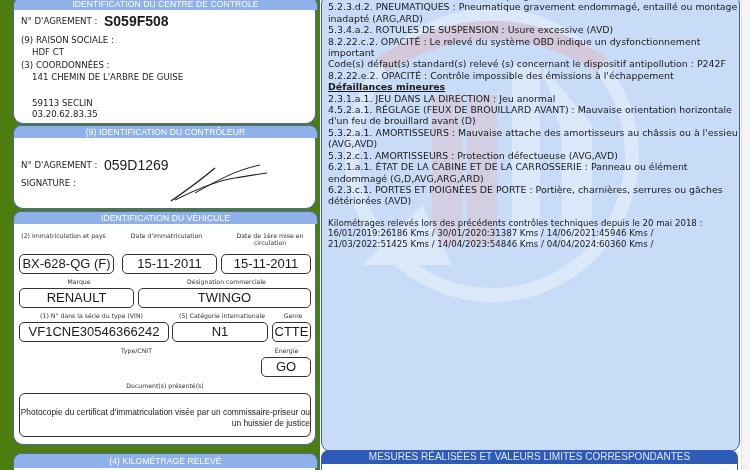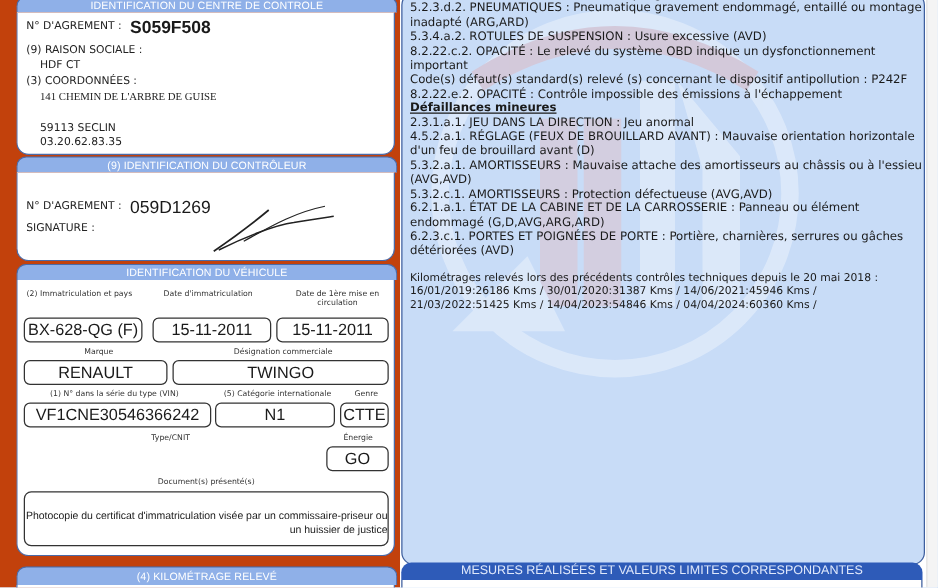--- a/index.html
+++ b/index.html
@@ -1,17 +1,17 @@
 <!DOCTYPE html>
 <html><head>
 <meta charset="utf-8">
 <style>
   html, body { margin:0; padding:0; }
   body { width:750px; height:470px; overflow:hidden; background:#ffffff; position:relative; font-family:"DejaVu Sans", sans-serif; color:#1a1a1a; }
-  .left { position:absolute; left:0; top:0; width:320px; height:470px; background:#c2410c; }
+  .left { position:absolute; left:0; top:0; width:320px; height:470px; background:#4d7c0f; }
   .right { position:absolute; left:321px; top:-6px; width:417px; height:456px; background:#c8dcf7; border:1.5px solid #3e5f9e; border-radius:10px; overflow:hidden; }
   .rstrip { position:absolute; left:741px; top:0; width:9px; height:470px; background:#f4f4f4; border-left:1px solid #e2e2e2; }
   .panel { position:absolute; left:13px; width:303px; background:#fff; border:1.5px solid #4a6aa8; border-radius:10px; box-sizing:border-box; }
   .phead { position:absolute; left:13px; width:303px; height:12px; background:#8fb0e8; border-radius:8px 8px 0 0; color:#ffffff; font-family:"Liberation Sans", sans-serif; font-size:8.5px; text-align:center; line-height:12px; letter-spacing:0.1px; border:1.5px solid #4a6aa8; border-bottom:none; box-sizing:content-box; }
   .lbl { font-family:"DejaVu Sans", sans-serif; font-size:8.6px; color:#222; position:absolute; white-space:nowrap; }
   .big { font-family:"Liberation Sans", sans-serif; font-weight:bold; font-size:14px; position:absolute; }
   .val { font-family:"Liberation Sans", sans-serif; font-size:13.5px; position:absolute; }
   .tiny { font-family:"DejaVu Sans", sans-serif; font-size:6.2px; color:#333; position:absolute; text-align:center; }
   .box { position:absolute; border:1.5px solid #333; border-radius:5px; height:20px; box-sizing:border-box; font-family:"Liberation Sans", sans-serif; font-size:13px; text-align:center; line-height:17px; background:#fff; }
   .docbox { position:absolute; border:1.5px solid #333; border-radius:6px; box-sizing:border-box; font-family:"Liberation Sans", sans-serif; font-size:8.4px; text-align:right; line-height:11px; padding-top:13px; background:#fff; }
@@ -28,21 +28,21 @@
 
 <div class="left">
 
   <div class="phead" style="top:-3px;">IDENTIFICATION DU CENTRE DE CONTROLE</div>
   <div class="panel" style="top:10px;height:114px;border-top:none;border-radius:0 0 10px 10px;">
     <span class="lbl" style="left:7px;top:6px;">N° D'AGREMENT :</span>
     <span class="big" style="left:90px;top:3px;">S059F508</span>
     <span class="lbl" style="left:7px;top:25px;">(9) RAISON SOCIALE :</span>
     <span class="lbl" style="left:18px;top:37px;">HDF CT</span>
     <span class="lbl" style="left:7px;top:50px;">(3) COORDONNÉES :</span>
-    <span class="lbl" style="left:18px;top:62px;font-family:Liberation Serif, serif;">141 CHEMIN DE L'ARBRE DE GUISE</span>
+    <span class="lbl" style="left:18px;top:62px;">141 CHEMIN DE L'ARBRE DE GUISE</span>
     <span class="lbl" style="left:18px;top:88px;">59113 SECLIN</span>
     <span class="lbl" style="left:18px;top:99px;">03.20.62.83.35</span>
   </div>
 
   <div class="phead" style="top:125px;">(9) IDENTIFICATION DU CONTRÔLEUR</div>
   <div class="panel" style="top:138px;height:71px;border-top:none;border-radius:0 0 10px 10px;">
     <span class="lbl" style="left:7px;top:22px;">N° D'AGREMENT :</span>
     <span class="val" style="left:90px;top:19px;font-size:14px;">059D1269</span>
     <span class="lbl" style="left:7px;top:40px;">SIGNATURE :</span>
   </div>

